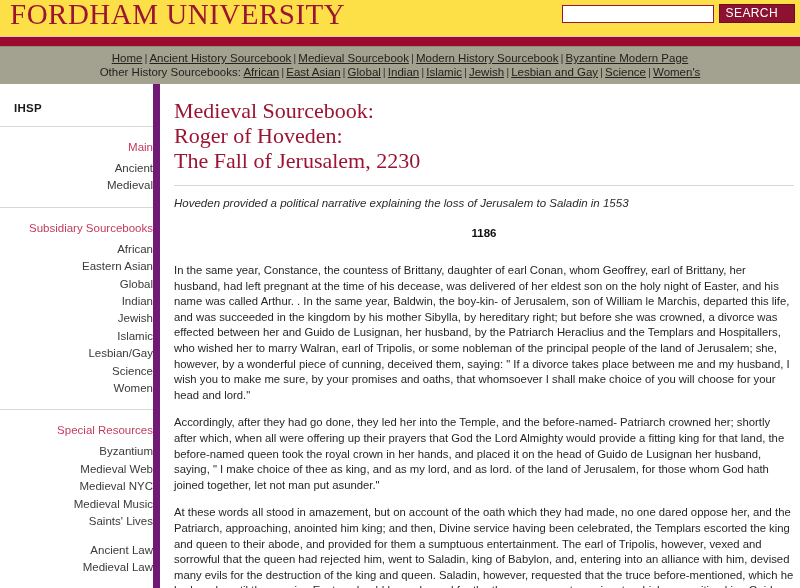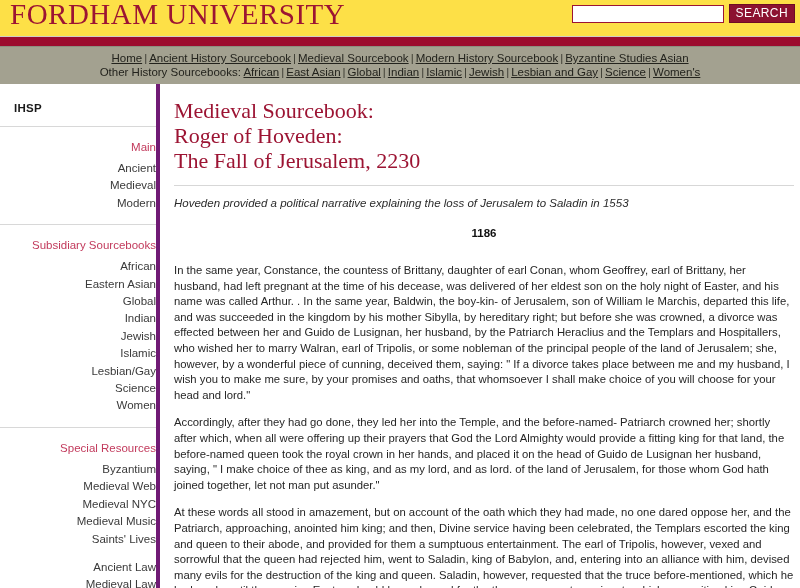--- a/index.html
+++ b/index.html
@@ -51,21 +51,21 @@
     color: #222;
   }
   .search-button {
     margin-left: 5px;
     background: #8c1230;
     color: #ffffff;
     border: 1px solid #6d0d24;
     font-family: "Liberation Sans", sans-serif;
     font-size: 12px;
     letter-spacing: 0.4px;
-    padding: 2px 6px 3px 6px;
+    padding: 2px 16px 3px 6px;
     cursor: pointer;
     line-height: 1;
   }
 
   
   .red-rule {
     height: 9px;
     background: #9c0b2e;
     border-top: 1px solid #cfcfc6;
     border-bottom: 1px solid #8e8e80;
@@ -97,21 +97,21 @@
   .page {
     display: flex;
     align-items: stretch;
     height: 504px;
   }
 
   
   .sidebar {
     width: 160px;
     flex: 0 0 160px;
-    border-right: 4px solid #701a75;
+    border-right: 7px solid #701a75;
     box-sizing: border-box;
     padding: 0;
     font-size: 11.5px;
   }
   .ihsp-block {
     padding: 18px 0 12px 14px;
     border-bottom: 1px solid #d8d8d8;
   }
   .ihsp {
     font-weight: bold;
@@ -190,41 +190,40 @@
   <div class="search-area">
     <input class="search-input" type="text" placeholder="" style="">
     <button class="search-button">SEARCH</button>
   </div>
 </div>
 
 <div class="red-rule"></div>
 
 <div class="navband">
   <div class="navrow">
-    <a href="#">Home</a><span class="navsep">|</span><a href="#">Ancient History Sourcebook</a><span class="navsep">|</span><a href="#">Medieval Sourcebook</a><span class="navsep">|</span><a href="#">Modern History Sourcebook</a><span class="navsep">|</span><a href="#">Byzantine Studies Asian</a>
+    <a href="#">Home</a><span class="navsep">|</span><a href="#">Ancient History Sourcebook</a><span class="navsep">|</span><a href="#">Medieval Sourcebook</a><span class="navsep">|</span><a href="#">Modern History Sourcebook</a><span class="navsep">|</span><a href="#">Byzantine Modern Page</a>
   </div>
   <div class="navrow">
     <span class="navlabel">Other History Sourcebooks:</span>
     <a href="#">African</a><span class="navsep">|</span><a href="#">East Asian</a><span class="navsep">|</span><a href="#">Global</a><span class="navsep">|</span><a href="#">Indian</a><span class="navsep">|</span><a href="#">Islamic</a><span class="navsep">|</span><a href="#">Jewish</a><span class="navsep">|</span><a href="#">Lesbian and Gay</a><span class="navsep">|</span><a href="#">Science</a><span class="navsep">|</span><a href="#">Women's</a>
   </div>
 </div>
 
 <div class="page">
 
   <div class="sidebar">
 
     <div class="ihsp-block">
       <div class="ihsp">IHSP</div>
     </div>
 
     <div class="side-group bordered">
       <div class="side-head">Main</div>
       <div class="side-item">Ancient</div>
       <div class="side-item">Medieval</div>
-      <div class="side-item">Modern</div>
     </div>
 
     <div class="side-group bordered">
       <div class="side-head">Subsidiary Sourcebooks</div>
       <div class="side-item">African</div>
       <div class="side-item">Eastern Asian</div>
       <div class="side-item">Global</div>
       <div class="side-item">Indian</div>
       <div class="side-item">Jewish</div>
       <div class="side-item">Islamic</div>

